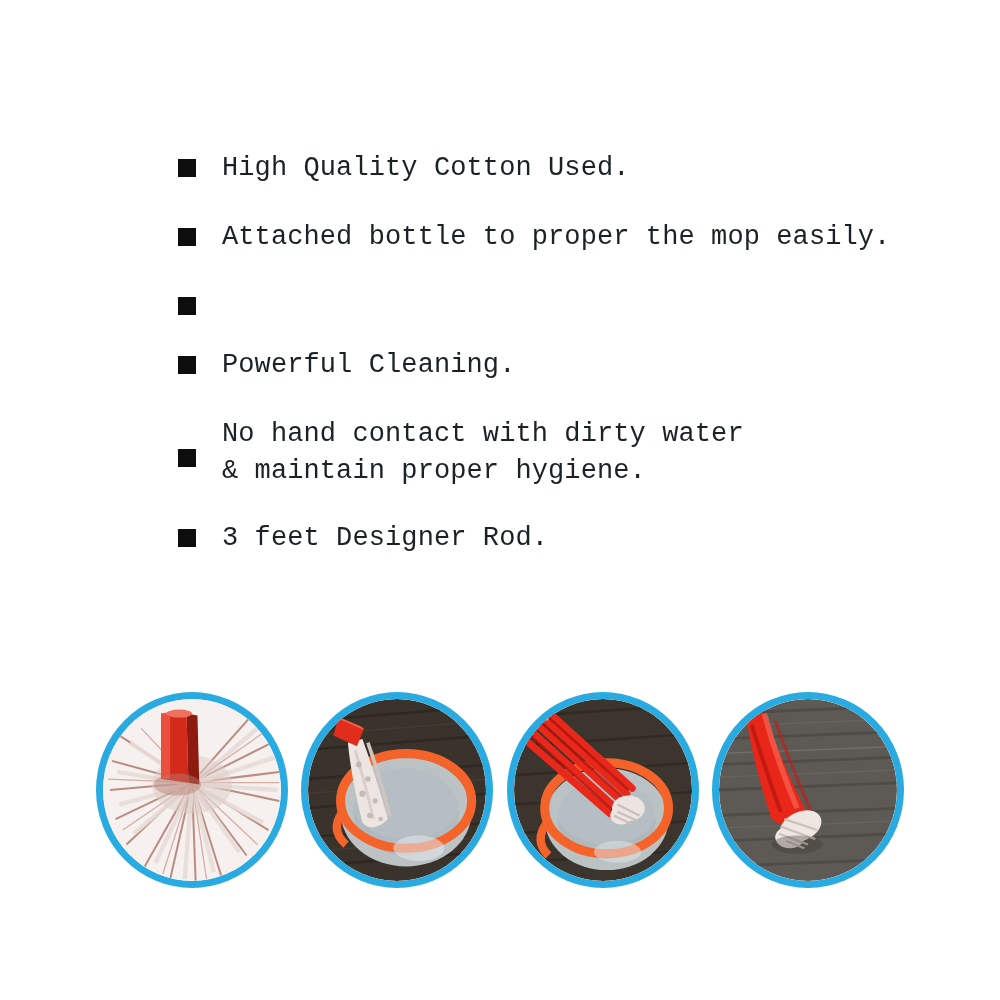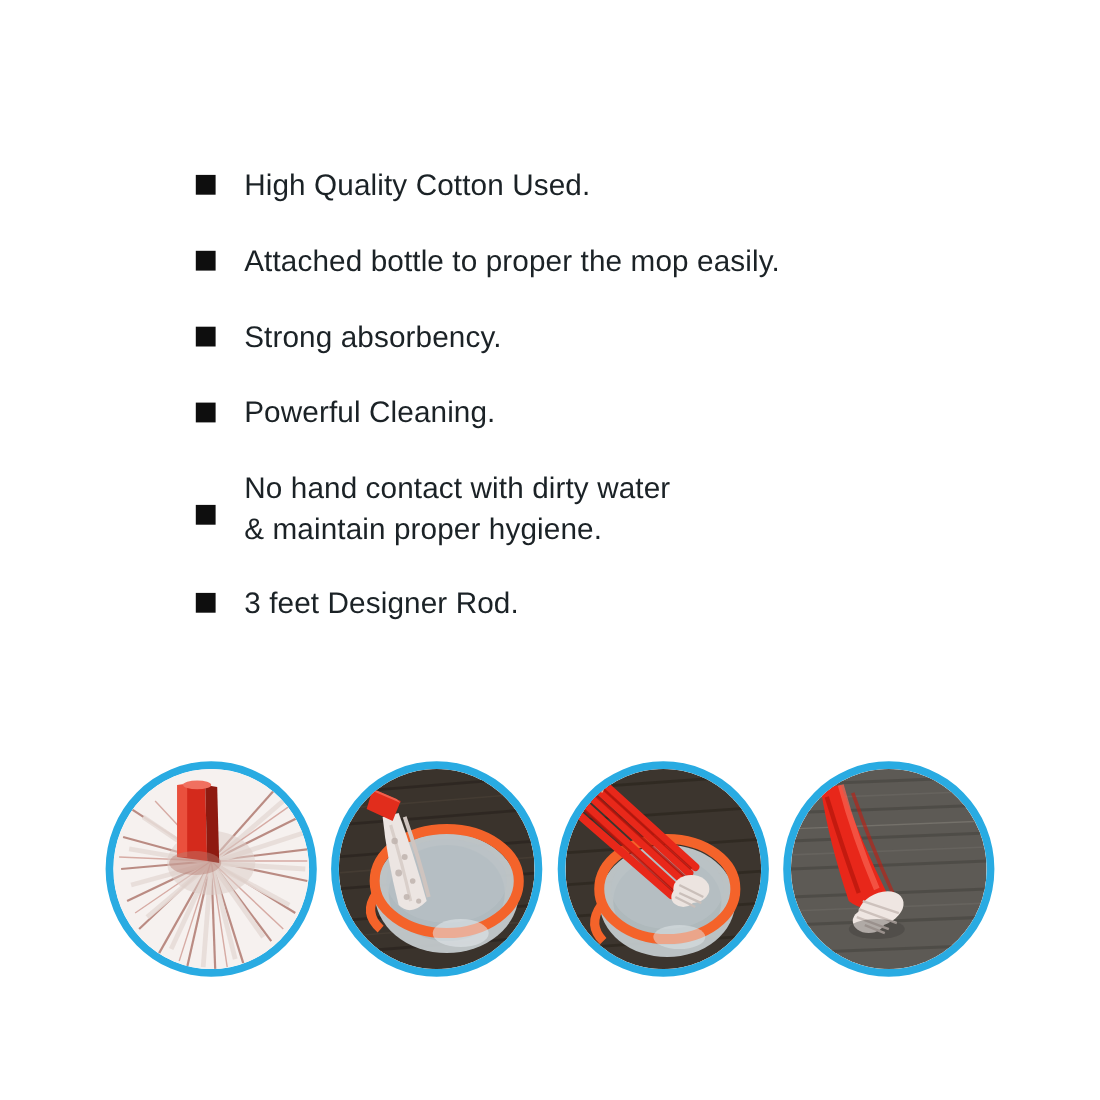--- a/index.html
+++ b/index.html
@@ -5,21 +5,21 @@
   html, body {
     margin: 0;
     padding: 0;
     background: #ffffff;
   }
   #page {
     position: relative;
     width: 1000px;
     height: 1000px;
     background: #ffffff;
-    font-family: Liberation Sans, sans-serif;
+    font-family: Liberation Mono, monospace;
     overflow: hidden;
   }
 
   
   #feature-list {
     position: absolute;
     left: 178px;
     top: 150px;
     width: 740px;
   }
@@ -95,23 +95,20 @@
     <div class="feature-item">
       <span class="bullet-square"></span>
       <span class="feature-text-wrap">
         <span class="feature-text">Attached bottle to proper the mop easily.</span>
       </span>
     </div>
 
 
     <div class="feature-item">
       <span class="bullet-square"></span>
-      <span class="feature-text-wrap">
-        <span class="feature-text">Strong absorbency.</span>
-      </span>
     </div>
 
     <div class="feature-item">
       <span class="bullet-square"></span>
       <span class="feature-text-wrap">
         <span class="feature-text">Powerful Cleaning.</span>
       </span>
     </div>
 
     <div class="feature-item tight">

